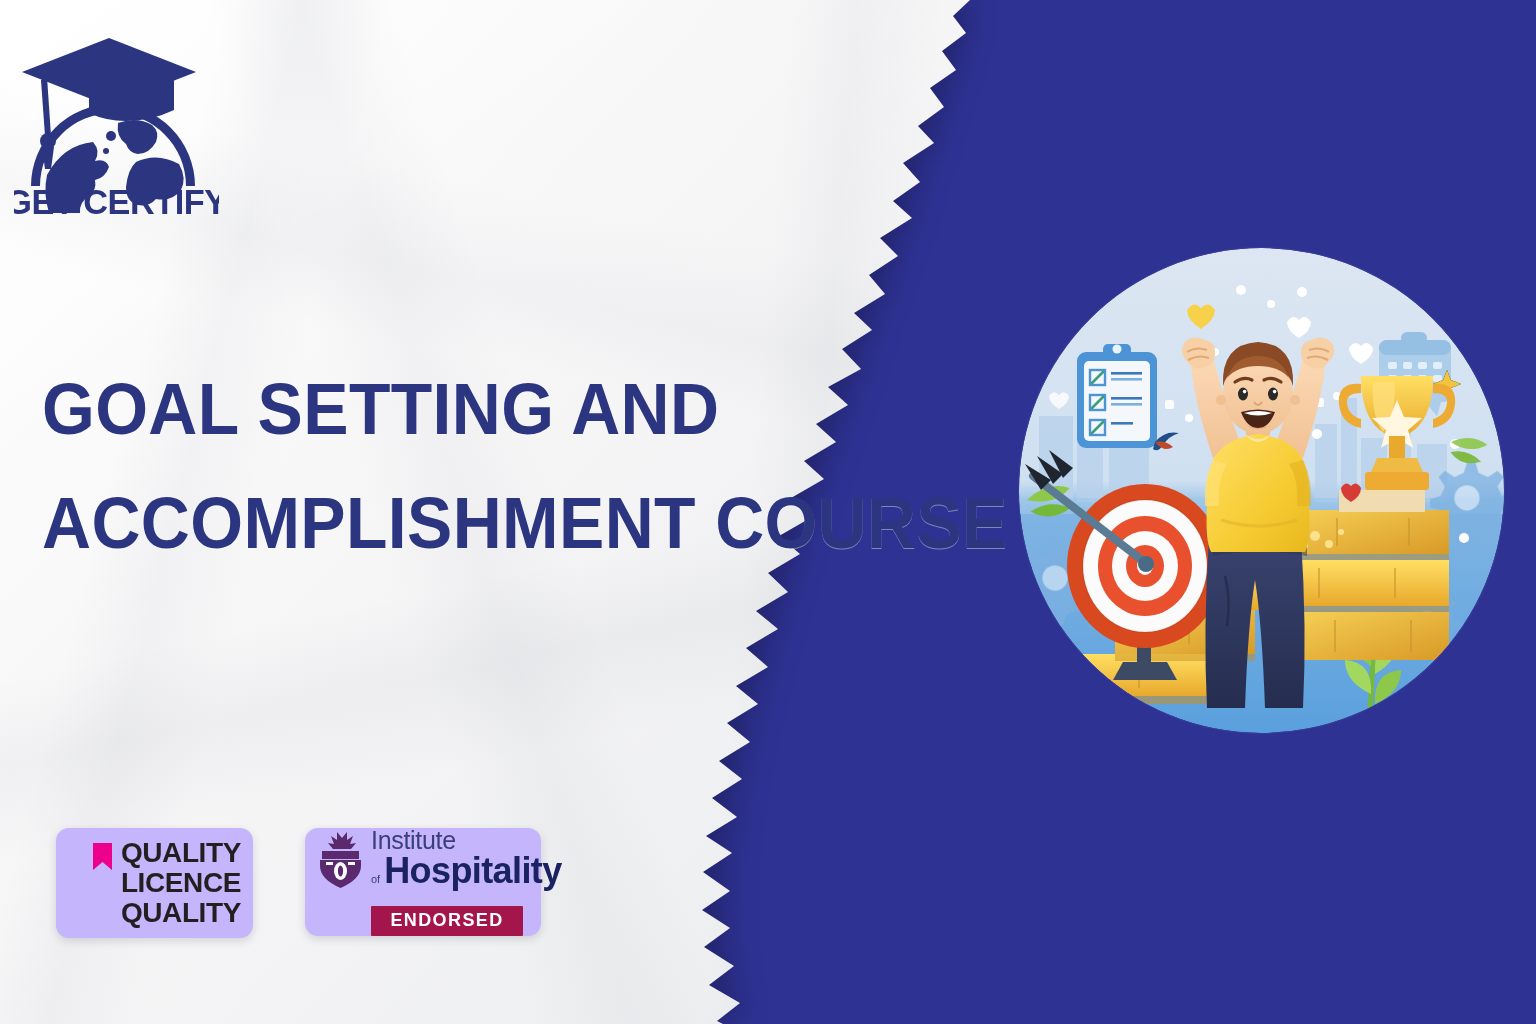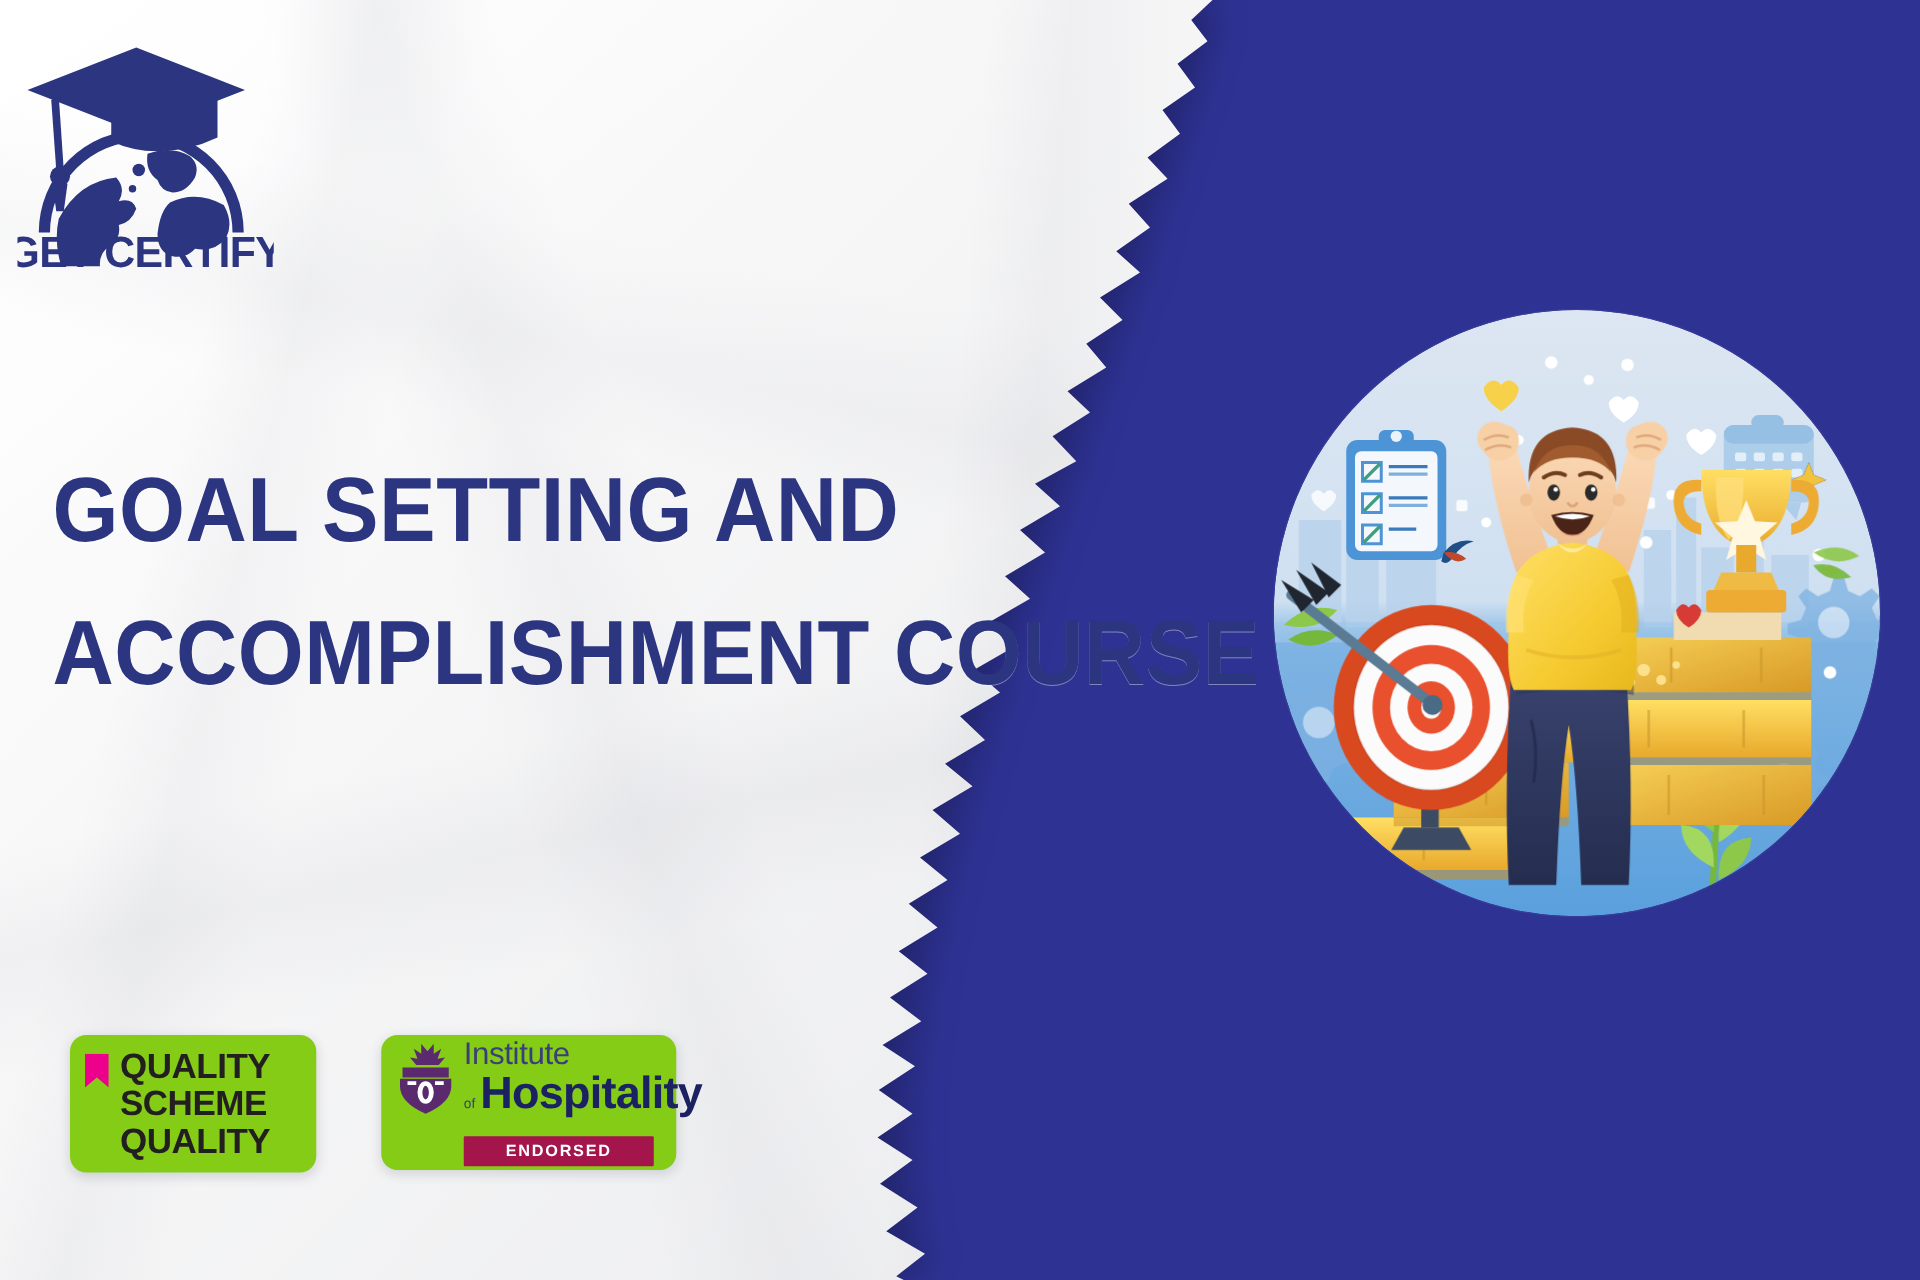--- a/index.html
+++ b/index.html
@@ -87,23 +87,23 @@
     letter-spacing:0.4px;
     transform: scaleX(0.93);
     transform-origin: left center;
     text-shadow: 0 1px 0 rgba(255,255,255,.4);
   }
   .headline .l { display:block; white-space:nowrap; }
 
   
   .badges { position:absolute; left:56px; top:828px; display:flex; gap:52px; align-items:flex-start; }
   .badge {
-    background:#84cc16; border-radius:13px;
+    background:#c4b5fd; border-radius:13px;
     box-shadow:0 3px 9px rgba(40,45,70,.17);
-    display:flex; align-items:center; justify-content:flex-start;
+    display:flex; align-items:center; justify-content:flex-end;
   }
   .badge-qls { width:197px; height:110px; padding:10px 12px; }
   .badge-ioh { width:236px; height:108px; padding:9px 12px; }
   .badge-cpd { width:205px; height:104px; padding:7px 10px; }
 
   
   .qls-in { display:flex; align-items:flex-start; gap:9px; }
   .qls-mark { width:19px; height:27px; flex:0 0 auto; margin-top:5px; }
   .qls-txt {
     font-family:"Liberation Sans", sans-serif;
@@ -116,21 +116,21 @@
   .ioh-in { width:100%; }
   .ioh-row { display:flex; align-items:center; gap:7px; }
   .ioh-crest { width:47px; height:60px; flex:0 0 auto; }
   .ioh-words { line-height:1; }
   .ioh-a { font-size:25px; color:#3a3e7a; font-weight:400; letter-spacing:-0.3px; display:block; }
   .ioh-b { display:flex; align-items:baseline; gap:4px; }
   .ioh-of { font-size:11px; color:#3a3e7a; font-weight:400; }
   .ioh-hosp { font-size:36px; color:#1b2262; font-weight:700; letter-spacing:-0.6px; }
   .ioh-bar {
     margin:17px 0 0 54px; background:#a4154c; color:#fff;
-    font-size:13px; font-weight:700; letter-spacing:1.4px;
+    font-size:18px; font-weight:700; letter-spacing:1.4px;
     text-align:center; padding:4px 0 5px; border-radius:1px; width:152px;
   }
 
   
   .cpd-in { position:relative; width:100%; height:100%; display:flex; flex-direction:column;
             align-items:center; justify-content:center; filter: blur(.35px); }
   .cpd-d { position:absolute; left:96px; top:8px; width:34px; height:66px;
            background:linear-gradient(160deg,#cfc2e6,#b6a6d8); transform:skewX(-12deg);
            border-radius:3px 10px 10px 3px; opacity:.85; }
   .cpd-big { font-size:42px; font-weight:700; color:#5c2d82; letter-spacing:-1px; line-height:.95;
@@ -204,21 +204,21 @@
 
   <div class="badges">
 
     <div class="badge badge-qls">
       <div class="qls-in">
         <svg class="qls-mark" viewBox="0 0 19 27" aria-hidden="true">
           <path d="M0 0 H19 V27 L9.5 19 L0 27 Z" fill="#ec008c"></path>
         </svg>
         <div class="qls-txt">
           <span>QUALITY</span>
-          <span>SCHEME</span>
+          <span>LICENCE</span>
           <span>QUALITY</span>
         </div>
       </div>
     </div>
 
     <div class="badge badge-ioh">
       <div class="ioh-in">
         <div class="ioh-row">
           <svg class="ioh-crest" viewBox="0 0 47 60" aria-hidden="true">
             <g fill="#5b2a6e">

